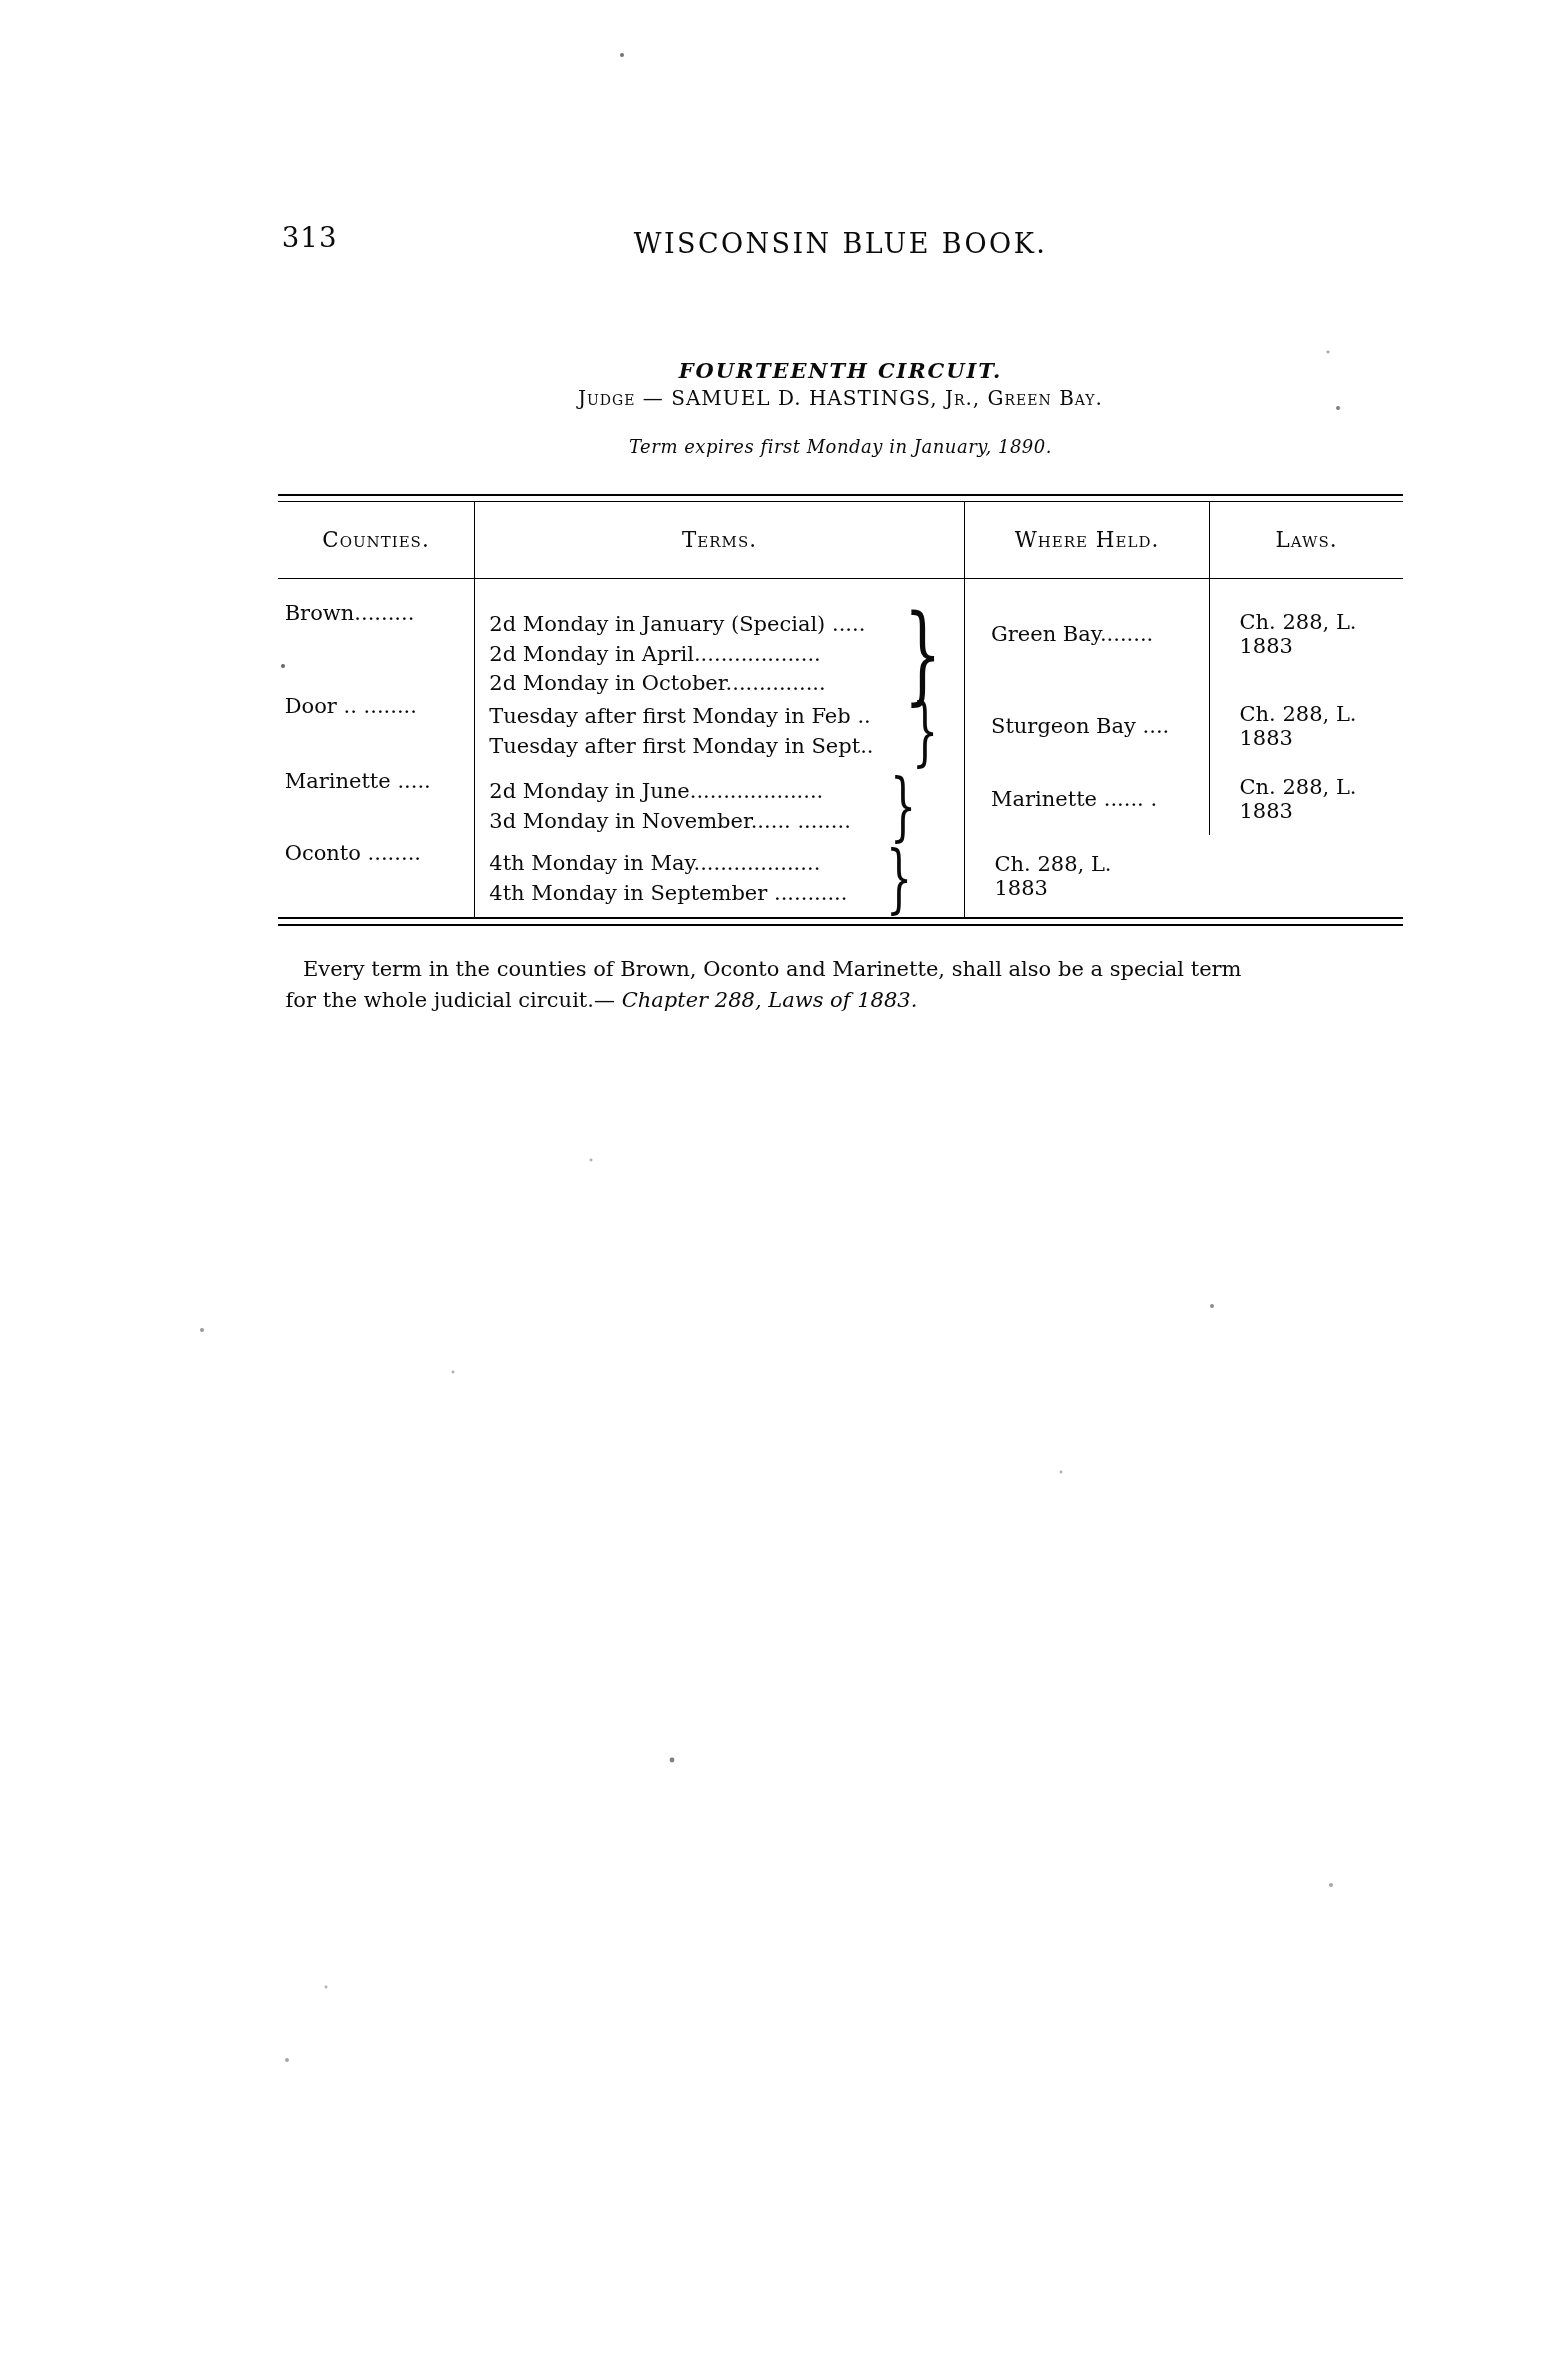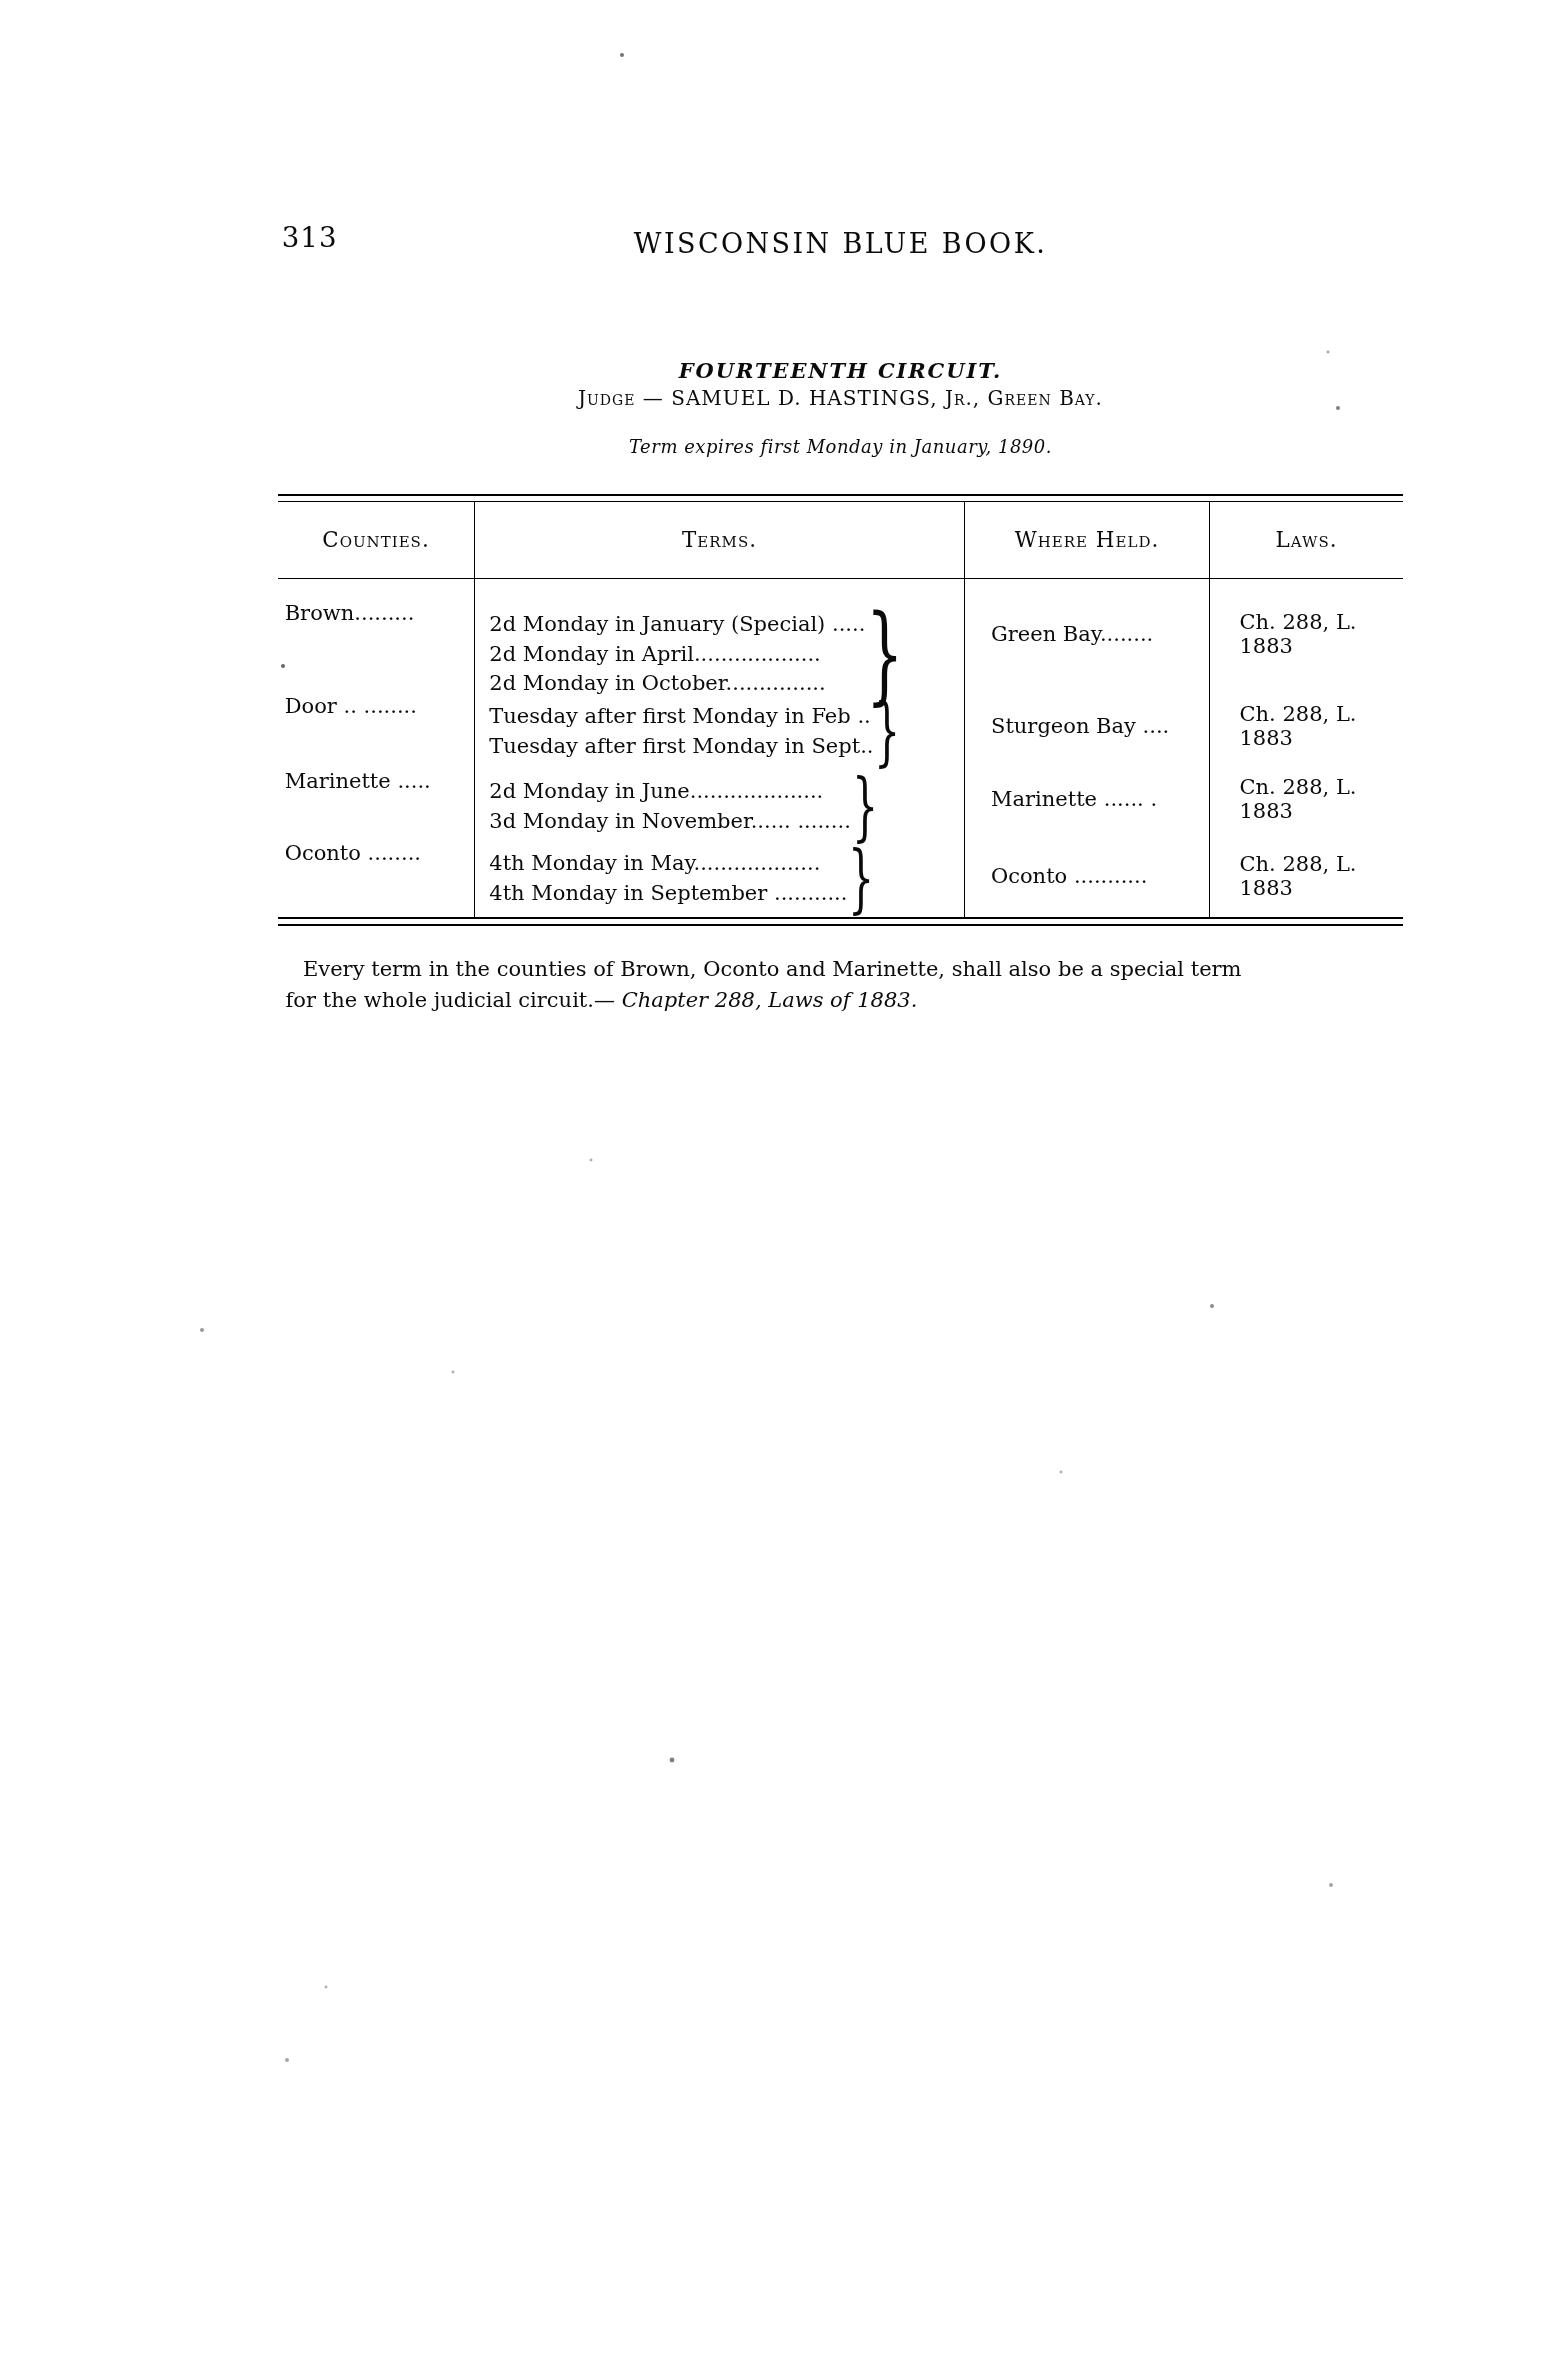--- a/index.html
+++ b/index.html
@@ -112,21 +112,21 @@
   .c3 { width: 245px; box-sizing: border-box; border-right: 1.4px solid #000; }
   .c4 { width: 193px; box-sizing: border-box; }
   .td.c1 { padding-left: 6.7px; }
   .td.c2 { padding-left: 14.3px; }
   .r1 .td.c1, .r1 .td.c2 { padding-top: 22px; }
   .r2 .td.c1, .r2 .td.c2 { padding-top: 5.7px; }
   .r3 .td.c1, .r3 .td.c2 { padding-top: 6.7px; }
   .r4 .td.c1, .r4 .td.c2 { padding-top: 6.7px; }
   .td.c3 { display: flex; align-items: center; padding-left: 26px; }
   .td.c4 { display: flex; align-items: center; padding-left: 29.5px; }
-  .terms-wrap { display: flex; align-items: center; }
+  .terms-wrap { display: flex; align-items: center; gap: 38px; }
   .tline { line-height: 29.5px; white-space: nowrap; }
   .brace {
     font-family: "DejaVu Serif", serif;
     line-height: 1;
     transform: scaleX(0.55);
     transform-origin: left center;
     margin-left: 1px;
   }
   .brace-3 { font-size: 107px; }
   .brace-2 { font-size: 75px; }
@@ -241,21 +241,20 @@
       <div class="td c1">Oconto ........</div>
       <div class="td c2">
         <div class="terms-wrap">
           <div class="terms-lines">
             <div class="tline">4th Monday in May...................</div>
             <div class="tline">4th Monday in September ...........</div>
           </div>
           <div class="brace brace-2">}</div>
         </div>
       </div>
-      <div class="td c3">Oconto ...........</div>
       <div class="td c4">Ch. 288, L. 1883</div>
     </div>
 
     <div class="drule bottom"></div>
   </div>
 
   <div class="footnote">
     <span class="fn-line1">Every term in the counties of Brown, Oconto and Marinette, shall also be a special term</span>
     <span class="fn-line2"><span>for the whole judicial circuit.— </span><span class="fn-cite">Chapter 288, Laws of 1883.</span></span>
   </div>

